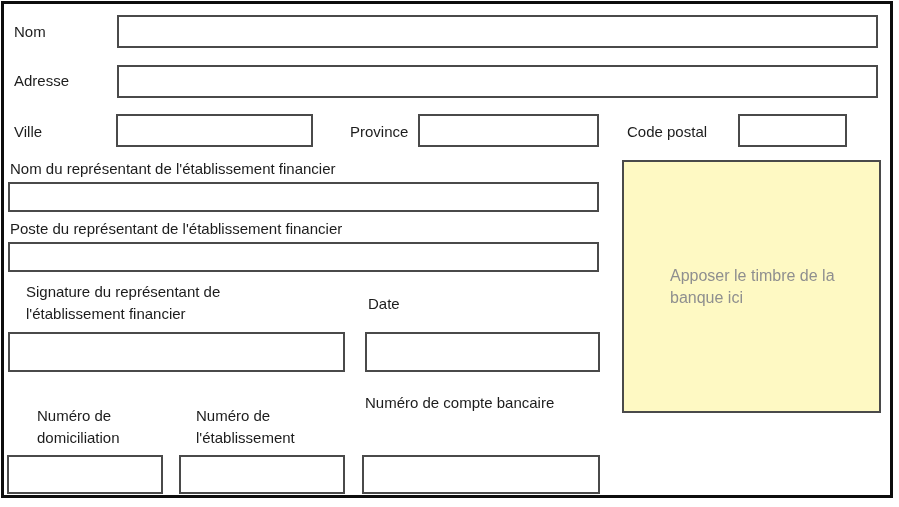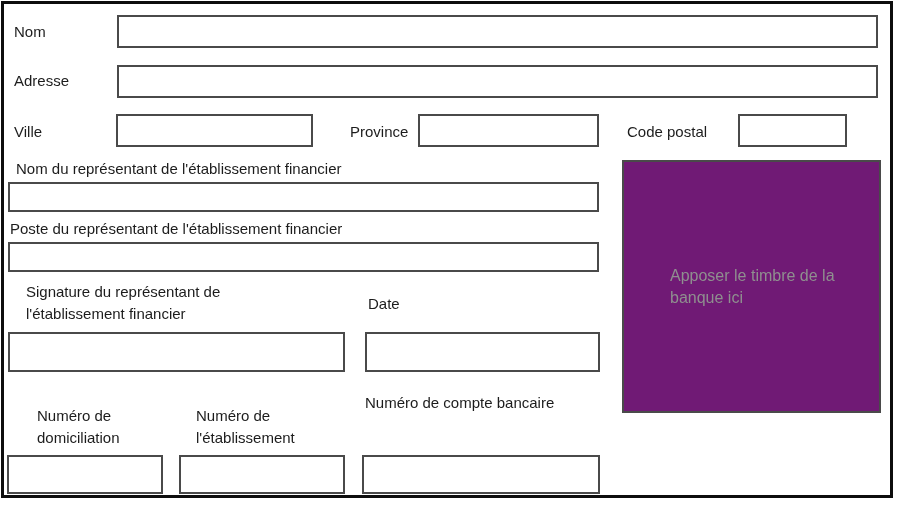--- a/index.html
+++ b/index.html
@@ -50,21 +50,21 @@
   .stamp-box {
     position: absolute;
     left: 622px;
     top: 160px;
     width: 259px;
     height: 253px;
     border: 2px solid #4a4a4a;
     box-sizing: border-box;
     display: flex;
     align-items: center;
-    background: #701a75;
+    background: #fef9c3;
   }
   .stamp-text {
     color: #8f8f8f;
     font-size: 16px;
     line-height: 22px;
     padding-left: 46px;
     padding-right: 16px;
   }
 
   
@@ -74,21 +74,21 @@
   #lbl-adresse    { left: 14px;  top: 70px; }
   #in-adresse     { left: 117px; top: 65px;  width: 761px; height: 33px; }
   
   #lbl-ville      { left: 14px;  top: 121px; }
   #in-ville       { left: 116px; top: 114px; width: 197px; height: 33px; }
   #lbl-province   { left: 350px; top: 121px; }
   #in-province    { left: 418px; top: 114px; width: 181px; height: 33px; }
   #lbl-codepostal { left: 627px; top: 121px; }
   #in-codepostal  { left: 738px; top: 114px; width: 109px; height: 33px; }
   
-  #lbl-nomrep     { left: 16px;  top: 158px; }
+  #lbl-nomrep     { left: 10px;  top: 158px; }
   #in-nomrep      { left: 8px;   top: 182px; width: 591px; height: 30px; }
   
   #lbl-posterep   { left: 10px;  top: 218px; }
   #in-posterep    { left: 8px;   top: 242px; width: 591px; height: 30px; }
   
   #lbl-signature  { left: 12px;  top: 281px; width: 250px; }
   #lbl-date       { left: 368px; top: 293px; }
   #in-signature   { left: 8px;   top: 332px; width: 337px; height: 40px; }
   #in-date        { left: 365px; top: 332px; width: 235px; height: 40px; }
   

